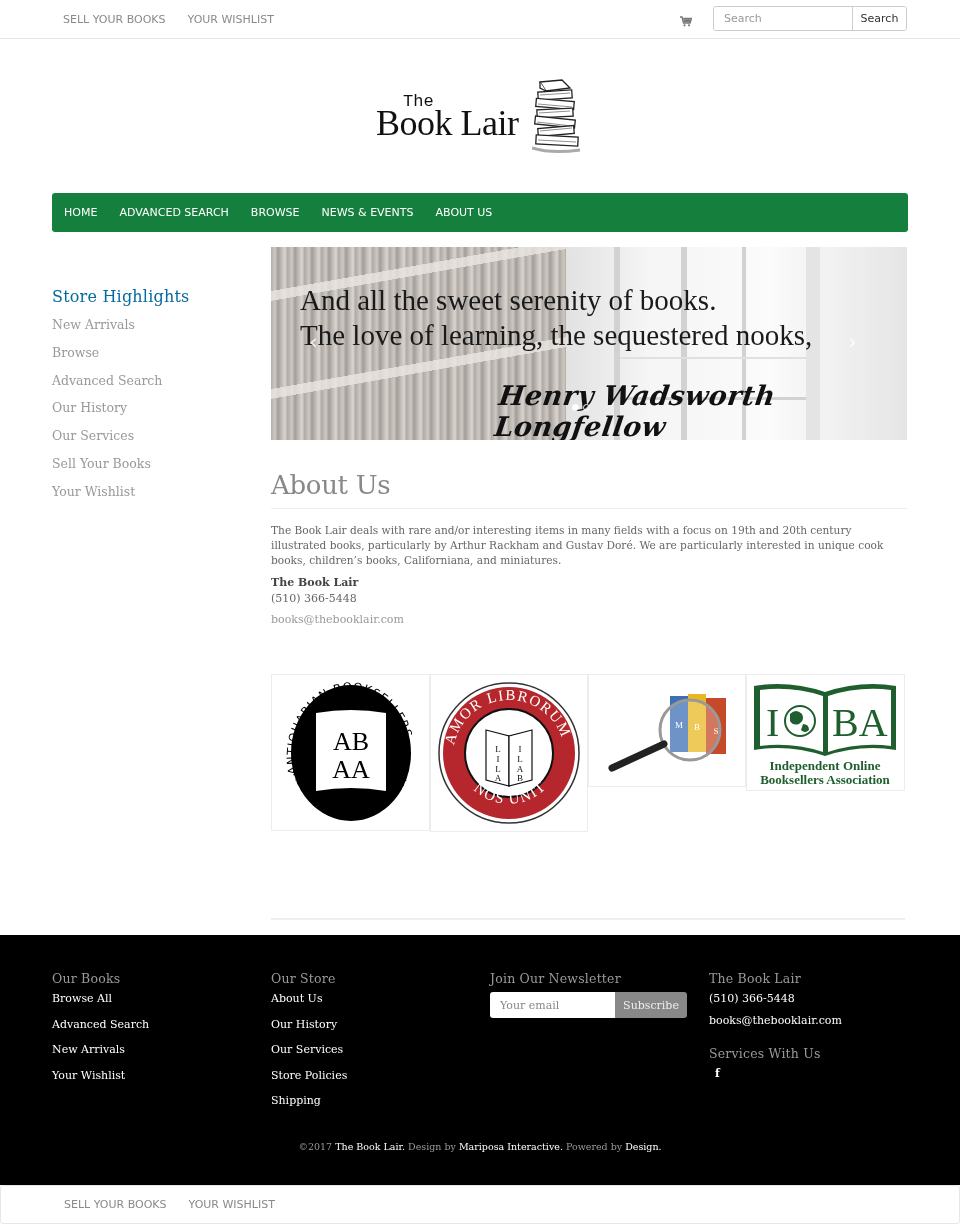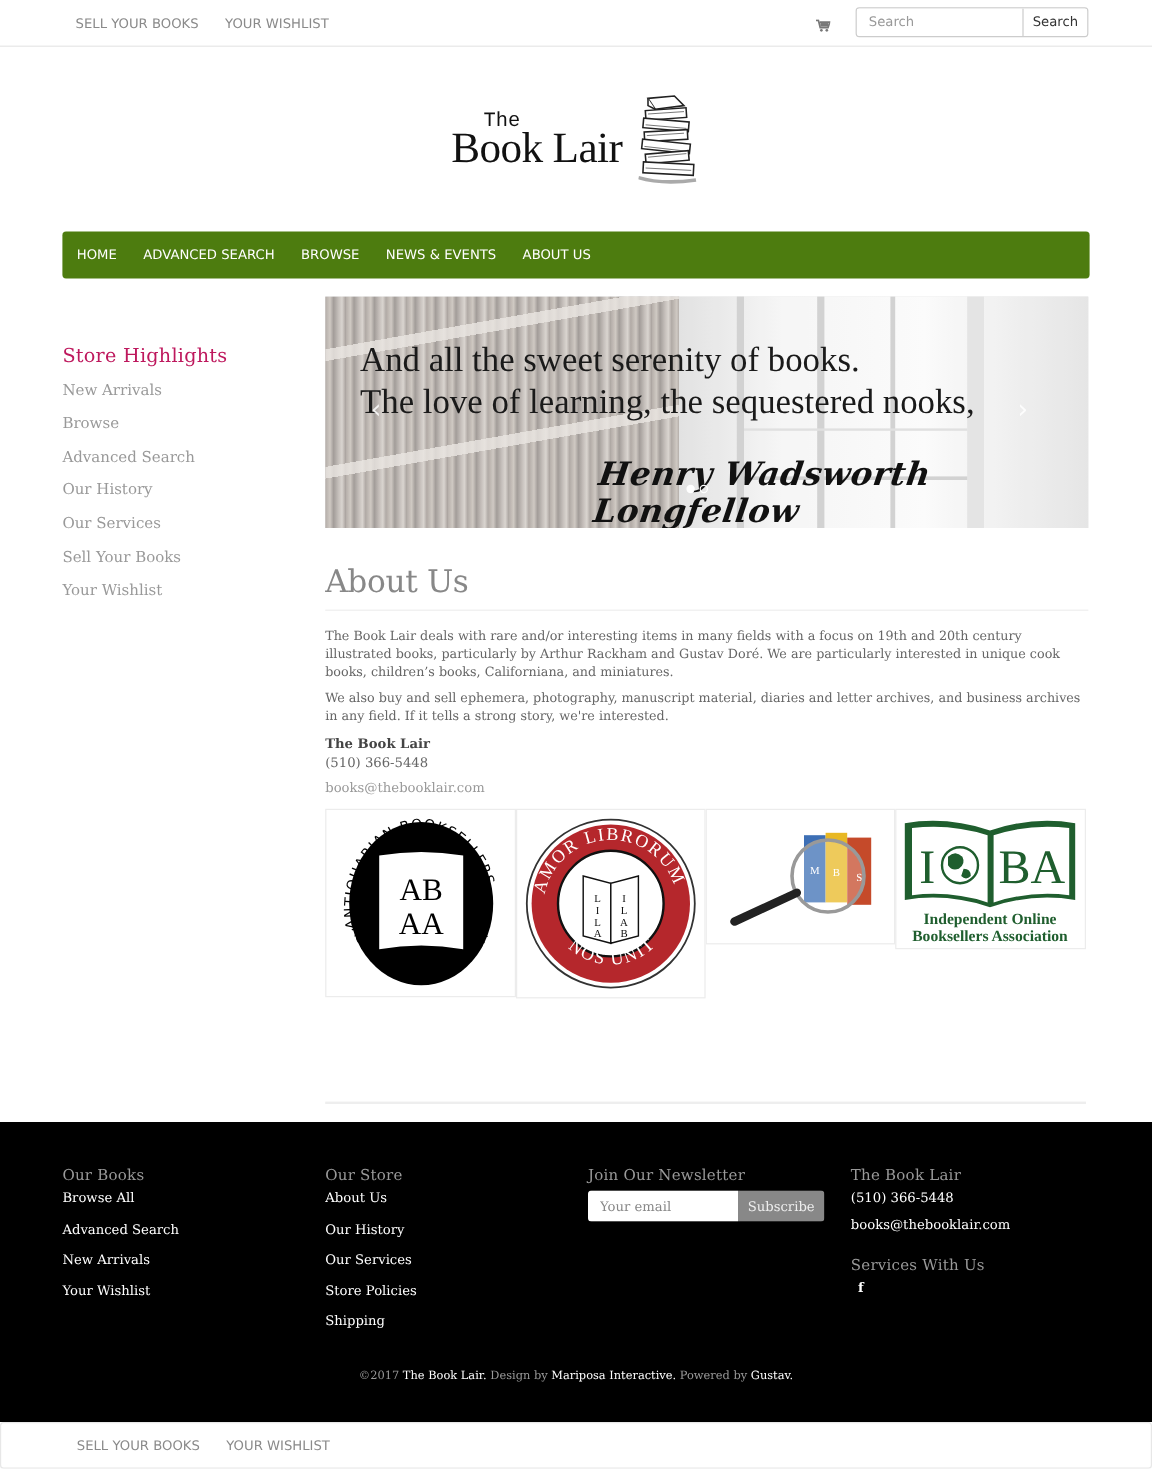--- a/index.html
+++ b/index.html
@@ -16,26 +16,26 @@
   .search-group input::placeholder { color: #999; }
   .search-group button { width: 55px; border: none; border-left: 1px solid #ccc; background: #fff; font-family: "DejaVu Sans", sans-serif; font-size: 11px; color: #333; }
 
   
   .logo { position: absolute; left: 372px; top: 76px; width: 215px; height: 80px; }
   .logo .the { position: absolute; left: 31px; top: 16px; font-family: Liberation Mono, monospace; font-size: 17px; color: #111; }
   .logo .name { position: absolute; left: 4px; top: 26px; font-family: "Liberation Serif", serif; font-size: 36px; color: #111; letter-spacing: -0.5px; }
   .logo svg { position: absolute; left: 160px; top: 2px; }
 
   
-  .mainnav { position: absolute; left: 52px; top: 193px; width: 856px; height: 39px; background: #4d7c0f; border-radius: 3px; display: flex; align-items: center; padding-left: 1px; }
+  .mainnav { position: absolute; left: 52px; top: 193px; width: 856px; height: 39px; background: #15803d; border-radius: 3px; display: flex; align-items: center; padding-left: 1px; }
   .mainnav a { font-family: "DejaVu Sans", sans-serif; font-size: 11px; color: #fff; text-decoration: none; padding: 0 11px; }
 
   
   .sidebar { position: absolute; left: 52px; top: 287px; width: 200px; }
-  .sidebar h3 { font-family: "DejaVu Serif", serif; font-weight: normal; font-size: 16px; color: #be185d; margin-bottom: 11px; letter-spacing: 0.2px; }
+  .sidebar h3 { font-family: "DejaVu Serif", serif; font-weight: normal; font-size: 16px; color: #0369a1; margin-bottom: 11px; letter-spacing: 0.2px; }
   .sidebar a { display: block; font-family: "DejaVu Serif", serif; font-size: 12.5px; color: #999; text-decoration: none; height: 27.8px; }
 
   
   .carousel { position: absolute; left: 271px; top: 247px; width: 636px; height: 193px; overflow: hidden; background: #ececec; }
   .carousel .shelf { position: absolute; left: 0; top: 0; width: 295px; height: 193px;
     background: repeating-linear-gradient(90deg, #8b8078 0px, #b8aea4 4px, #6f6660 7px, #a79d96 11px, #c9c1b9 14px, #7e736c 17px); opacity: 0.75; }
   .carousel .shelf-lines { position: absolute; left: 0; top: 0; width: 295px; height: 193px;
     background: linear-gradient(170deg, transparent 0 18%, rgba(230,225,220,0.8) 18% 22%, transparent 22% 58%, rgba(230,225,220,0.8) 58% 62%, transparent 62%); }
   .carousel .window { position: absolute; left: 295px; top: 0; width: 341px; height: 193px; background: linear-gradient(90deg, #dcdcdc 0%, #f4f4f4 25%, #fafafa 60%, #e0e0e0 100%); }
   .carousel .window .mull { position: absolute; background: #c8c8c8; }
@@ -170,21 +170,20 @@
   <span class="arrow next">›</span>
   <div class="dots">
     <span class="dot active"></span>
     <span class="dot"></span>
   </div>
 </div>
 
 <section class="about">
   <h1>About Us</h1>
   <p>The Book Lair deals with rare and/or interesting items in many fields with a focus on 19th and 20th century illustrated books, particularly by Arthur Rackham and Gustav Doré. We are particularly interested in unique cook books, children’s books, Californiana, and miniatures.</p>
-  <p>We also buy and sell ephemera, photography, manuscript material, diaries and letter archives, and business archives in any field. If it tells a strong story, we're interested.</p>
   <div class="bizname">The Book Lair</div>
   <div class="phone">(510) 366-5448</div>
   <a href="#" class="email">books@thebooklair.com</a>
 </section>
 
 <a href="#" class="badge" style="left:271px;top:674px;width:159px;height:157px;">
   <svg width="150" height="170" viewBox="0 0 150 170">
     <ellipse cx="75" cy="85" rx="60" ry="68" fill="#000"></ellipse>
     <path d="M40 45 q35 -6 70 0 v78 q-35 -6 -70 0 z" fill="#fff"></path>
     <text x="75" y="82" text-anchor="middle" font-family="Liberation Serif, serif" font-size="26" fill="#000">AB</text>
@@ -272,21 +271,21 @@
     </div>
   </div>
   <div class="fcol" style="left:709px;">
     <h4>The Book Lair</h4>
     <span class="contact-line">(510) 366-5448</span>
     <a href="#" class="contact-line">books@thebooklair.com</a>
     <h4 style="margin-top:6px;margin-bottom:2px;">Services With Us</h4>
     <a href="#" class="fb">f</a>
   </div>
   <div class="copyright">
-    <span>©2017 </span><a href="#">The Book Lair.</a><span> Design by </span><a href="#">Mariposa Interactive.</a><span> Powered by </span><a href="#">Gustav.</a>
+    <span>©2017 </span><a href="#">The Book Lair.</a><span> Design by </span><a href="#">Mariposa Interactive.</a><span> Powered by </span><a href="#">Design.</a>
   </div>
 </footer>
 
 <div class="bottombar">
   <div class="links">
     <a href="#">SELL YOUR BOOKS</a>
     <a href="#">YOUR WISHLIST</a>
   </div>
 </div>
 

